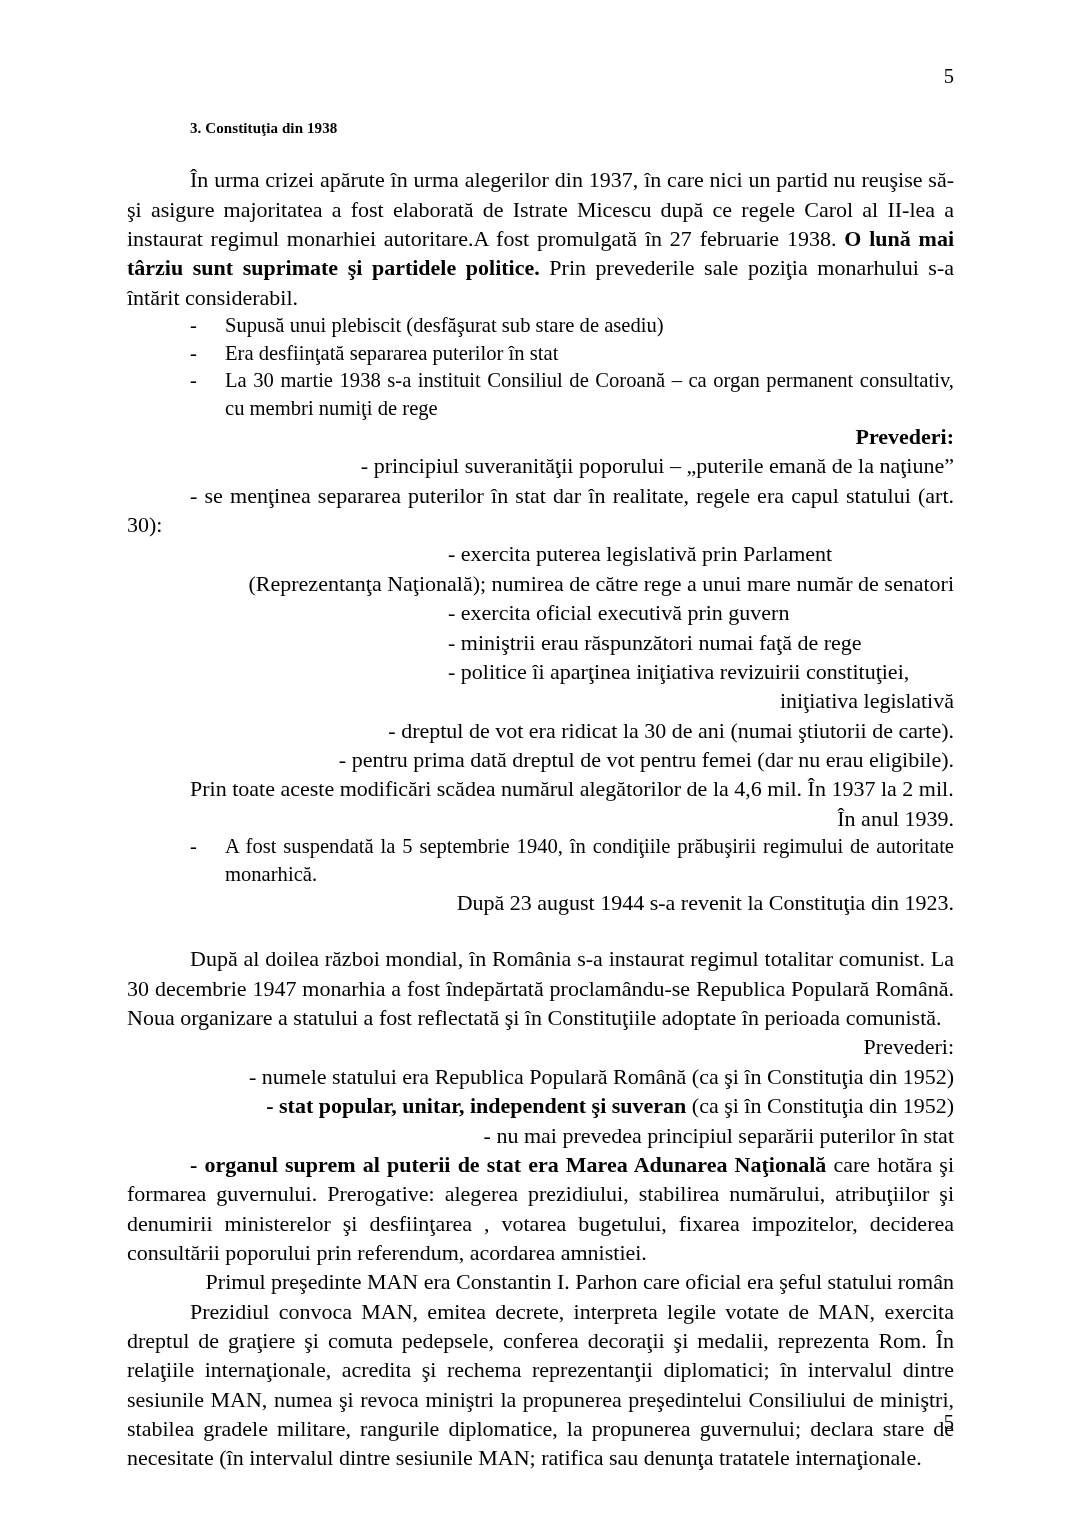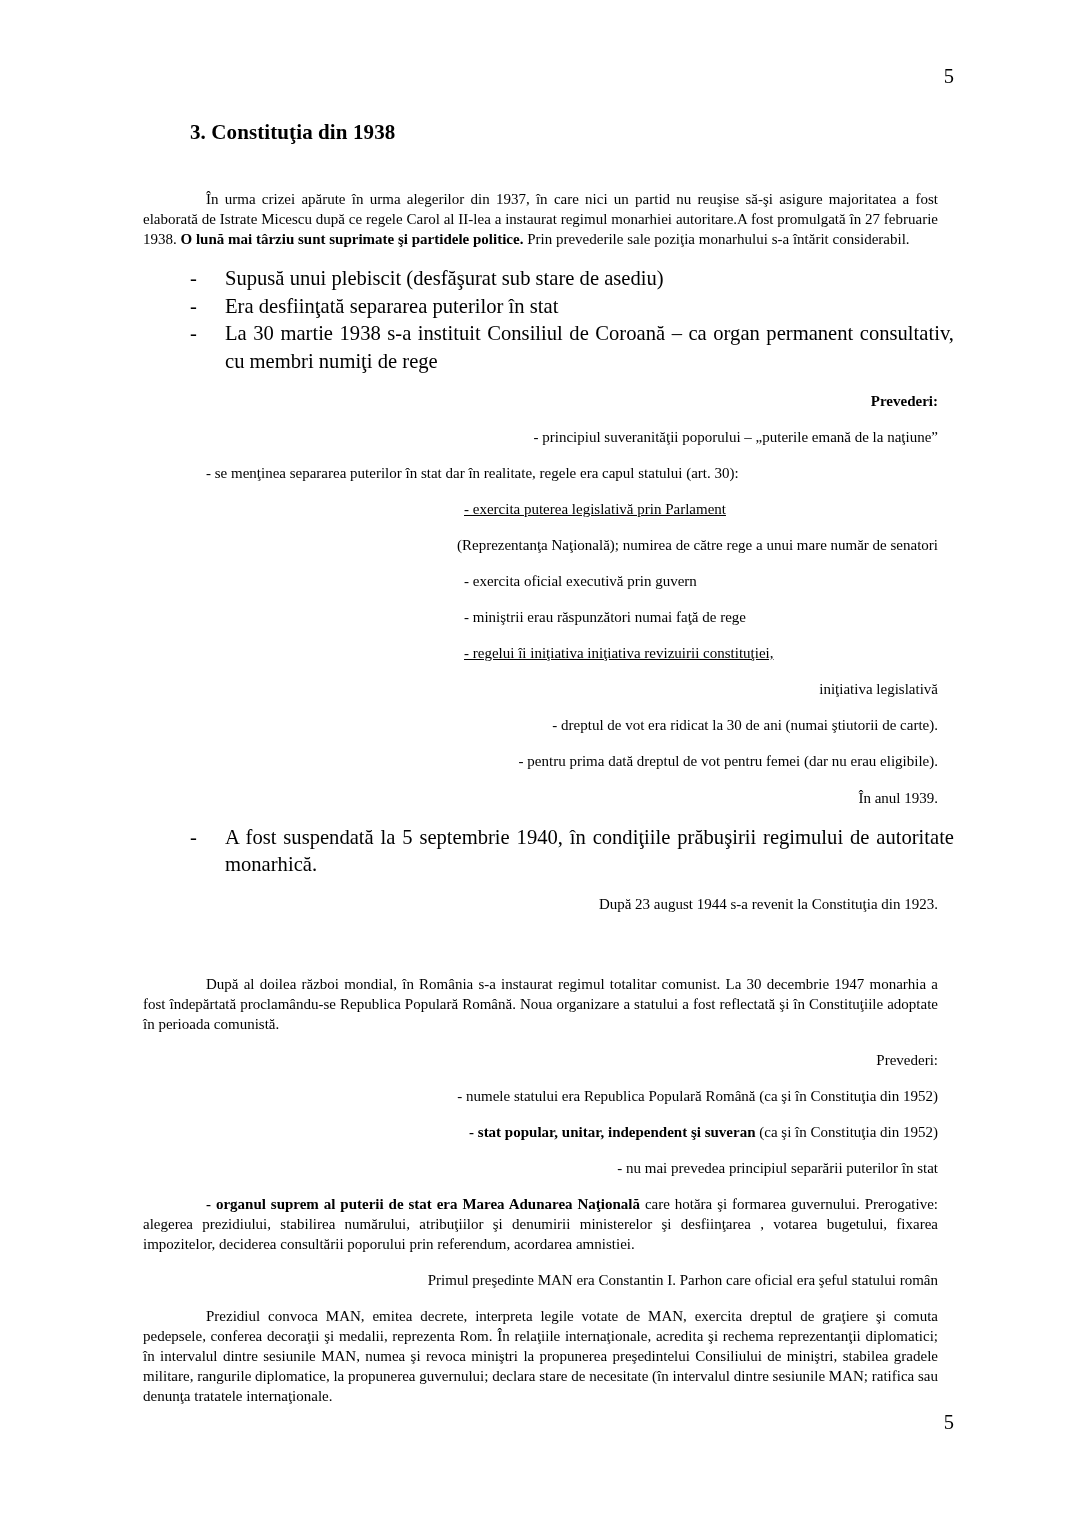--- a/index.html
+++ b/index.html
@@ -33,37 +33,37 @@
   .folio-bottom { top: 1412px; }
 
   .content {
     position: absolute;
     left: 127px;
     top: 118px;
     width: 827px;
   }
 
   h2.heading {
-    font-size: 21px;
+    font-size: 15px;
     font-weight: bold;
     margin: 0 0 0 0;
     padding: 0;
     line-height: 1.35;
     text-indent: 63px;
     letter-spacing: 0.1px;
   }
   h2.heading.tight {
     text-indent: 63px;
     line-height: 1.22;
   }
 
   p {
-    margin: 16px;
+    margin: 0;
     padding: 0;
-    font-size: 15px;
+    font-size: 22px;
     line-height: 1.335;
     text-align: justify;
     text-justify: inter-word;
     -webkit-hyphens: none;
     hyphens: none;
   }
   p.last-left { text-align: right; }
 
   
   .ind-para { text-indent: 63px; }
@@ -87,21 +87,20 @@
     position: absolute;
     left: 63px;
     top: 0;
   }
   .dash-list li.nojust { text-align: left; }
 
   
   .far {
     padding-left: 321px;
     text-align: justify;
-    text-decoration: underline;
   }
   .far-left {
     padding-left: 321px;
     text-align: left;
   }
   .spacer-md { height: 27px; }
 
   b, strong { font-weight: bold; }
 </style>
 </head>
@@ -129,25 +128,26 @@
 
     <p class="blk-63 last-left">- principiul suveranităţii poporului – „puterile emană de la naţiune”</p>
 
     <p style="padding-left:0;"><span style="display:inline-block;width:63px;"></span><span>- se menţinea separarea puterilor în stat dar în realitate, regele era capul statului (art. 30):</span></p>
 
     <p class="far">-    exercita    puterea    legislativă    prin    Parlament</p>
     <p class="last-left">(Reprezentanţa Naţională); numirea de către rege a unui mare număr de senatori</p>
 
     <p class="far-left">- exercita oficial executivă prin guvern</p>
     <p class="far-left">- miniştrii erau răspunzători numai faţă de rege</p>
-    <p class="far">- regelui îi iniţiativa iniţiativa revizuirii constituţiei,</p>
+    <p class="far">- politice îi aparţinea iniţiativa revizuirii constituţiei,</p>
     <p class="last-left" style="padding-left:261px;">iniţiativa legislativă</p>
 
     <p class="blk-63 last-left">- dreptul de vot era ridicat la 30 de ani (numai ştiutorii de carte).</p>
     <p class="blk-63 last-left">- pentru prima dată dreptul de vot pentru femei (dar nu erau eligibile).</p>
+    <p class="blk-63">Prin toate aceste modificări scădea numărul alegătorilor de la 4,6 mil. În 1937 la 2 mil.</p>
     <p class="last-left">În anul 1939.</p>
 
     <ul class="dash-list">
       <li><span class="dash">-</span><span>A fost suspendată la 5 septembrie 1940, în condiţiile prăbuşirii regimului de autoritate monarhică.</span></li>
     </ul>
 
     <p class="blk-63 last-left">După 23 august 1944 s-a revenit la Constituţia din 1923.</p>
 
     <div class="spacer-md"></div>
 

